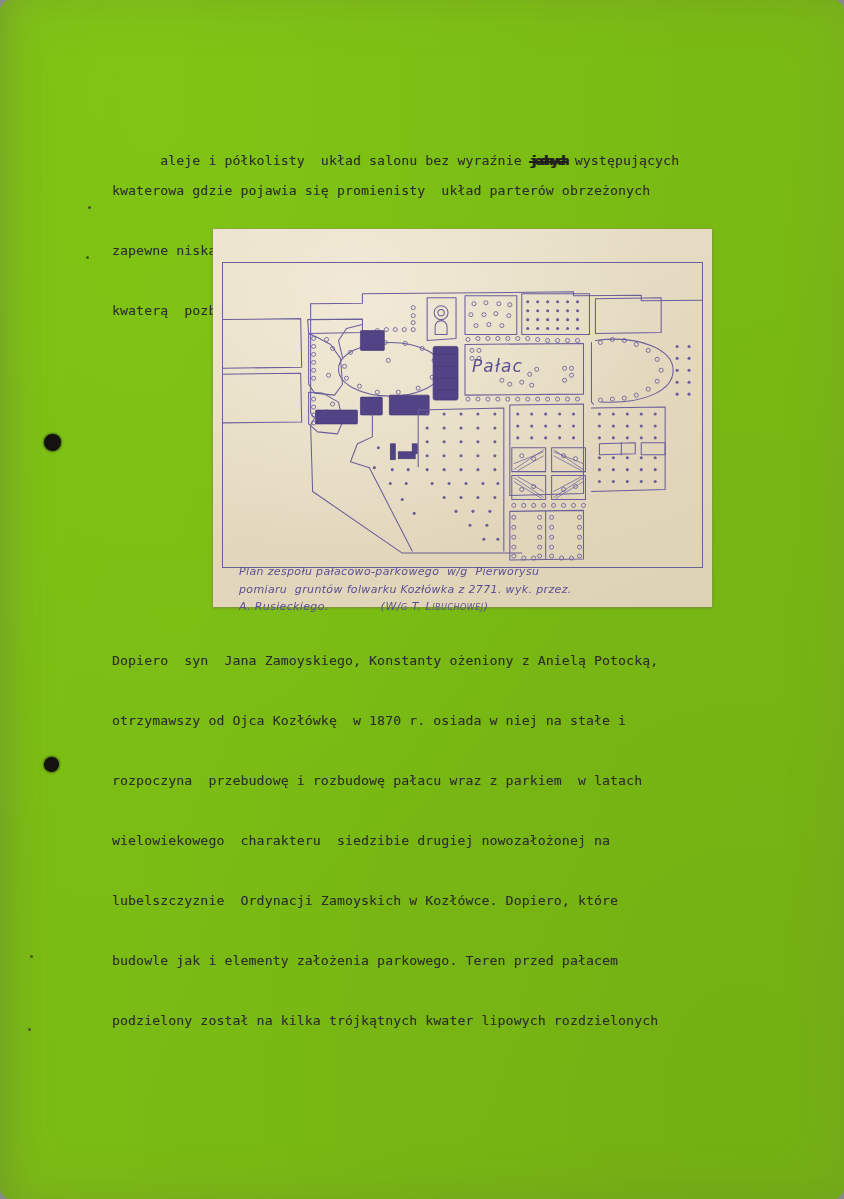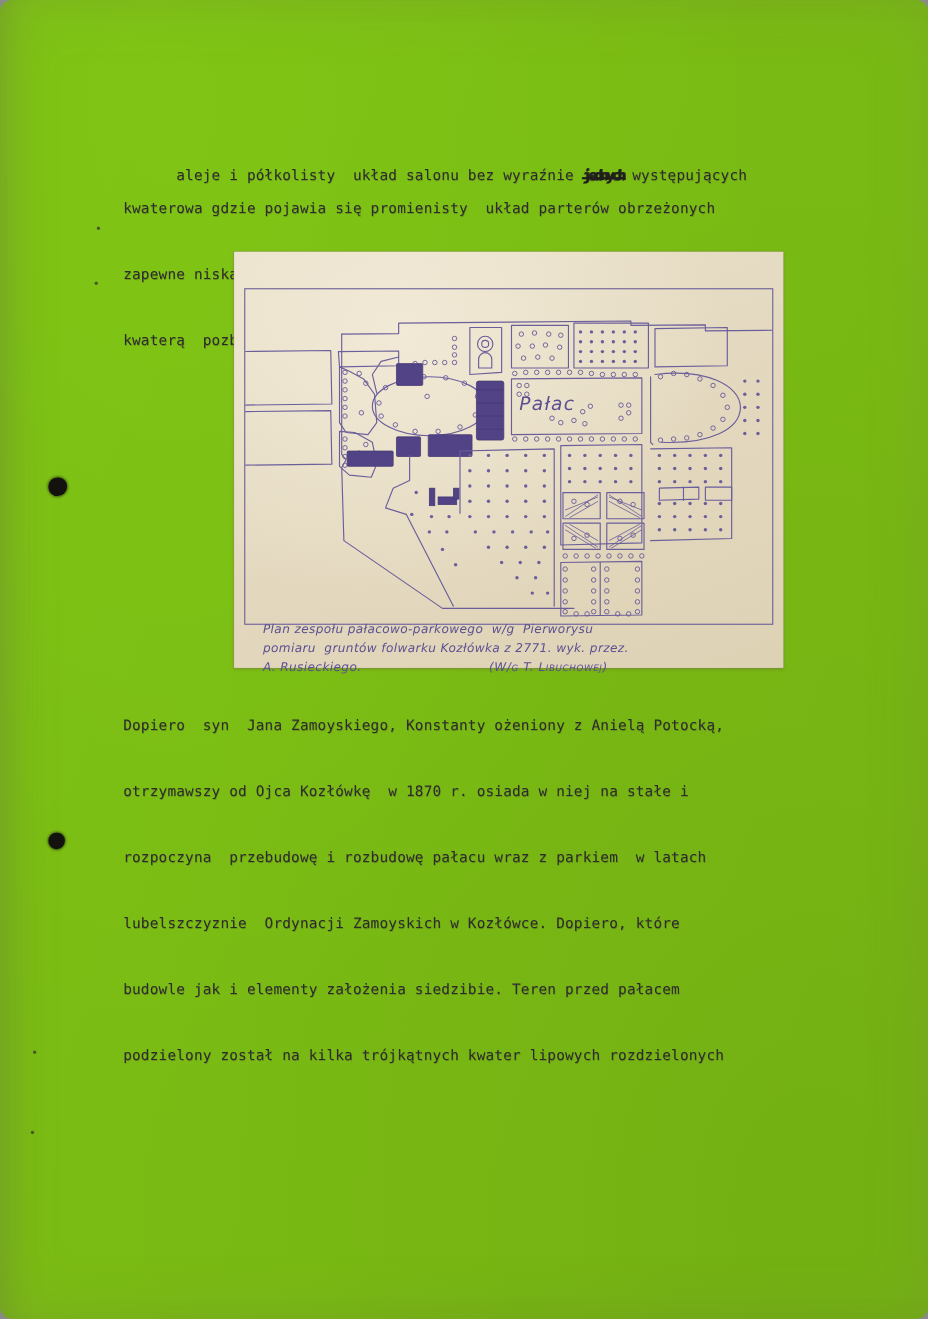--- a/index.html
+++ b/index.html
@@ -131,21 +131,21 @@
     color: #5b4f93;
     font-family: "DejaVu Sans", "Liberation Sans", sans-serif;
     font-size: 11px;
     font-style: italic;
     line-height: 17.5px;
     letter-spacing: .35px;
   }
   #photo-caption .cap-line { white-space: pre; }
   #photo-caption .cap-attr {
     display: inline-block;
-    margin-left: 116px;
+    margin-left: 52px;
     font-variant: small-caps;
     letter-spacing: .5px;
   }
 </style>
 </head>
 <body>
 
 <div class="page">
 
   <div class="paper-grain"></div>
@@ -567,22 +567,23 @@
       <div class="cap-line">Plan zespołu pałacowo-parkowego  w/g  Pierworysu</div>
       <div class="cap-line">pomiaru  gruntów folwarku Kozłówka z 2771. wyk. przez.</div>
       <div class="cap-line"><span>A. Rusieckiego.</span><span class="cap-attr">(W/g T. Libuchowej)</span></div>
     </div>
   </div>
 
   <div class="tw-block" id="body-paragraph">
     <div class="ln">Dopiero  syn  Jana Zamoyskiego, Konstanty ożeniony z Anielą Potocką,</div>
     <div class="ln">otrzymawszy od Ojca Kozłówkę  w 1870 r. osiada w niej na stałe i</div>
     <div class="ln">rozpoczyna  przebudowę i rozbudowę pałacu wraz z parkiem  w latach</div>
+    <div class="ln">wielowiekowego  charakteru  siedzibie drugiej nowozałożonej na</div>
     <div class="ln">lubelszczyznie  Ordynacji Zamoyskich w Kozłówce. Dopiero, które</div>
-    <div class="ln">budowle jak i elementy założenia siedzibie. Teren przed pałacem</div>
+    <div class="ln">budowle jak i elementy założenia parkowego. Teren przed pałacem</div>
     <div class="ln">podzielony został na kilka trójkątnych kwater lipowych rozdzielonych</div>
     
     
     
     
     
     
     
     
   </div>

